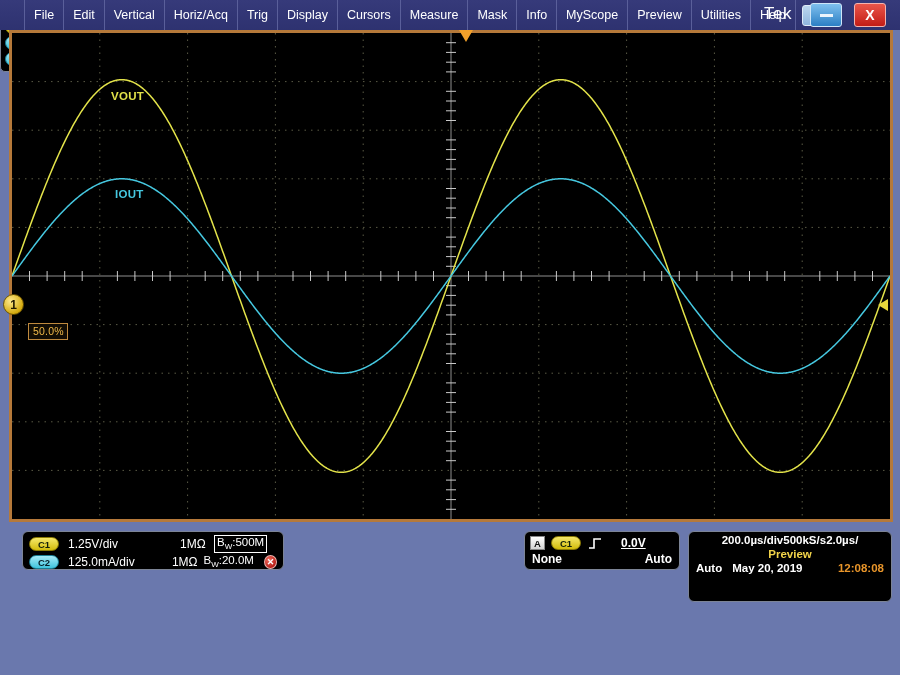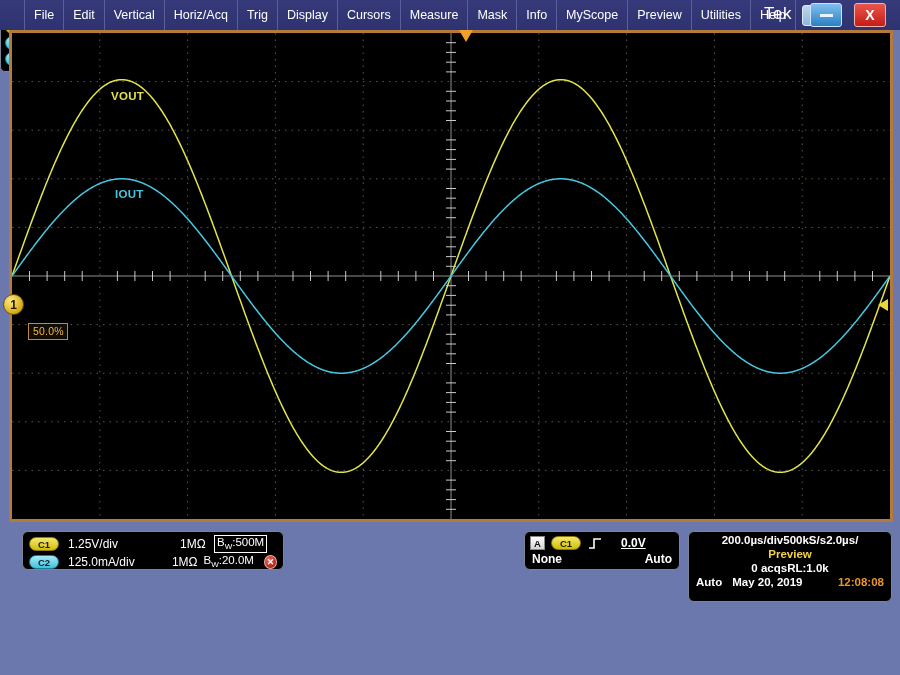--- a/index.html
+++ b/index.html
@@ -341,24 +341,20 @@
 
   <div class="panel acq-panel">
     <div class="acq-line">
       <span>200.0µs/div</span>
       <span>500kS/s</span>
       <span>2.0µs/</span>
     </div>
     <div class="acq-line">
       <span class="acq-prev">Preview</span>
     </div>
-    <div class="acq-line">
-      <span>0 acqs</span>
-      <span>RL:1.0k</span>
-    </div>
     <div class="acq-line" style="gap:10px;justify-content:flex-start;">
       <span>Auto</span>
       <span>May 20, 2019</span>
       <span class="acq-time" style="margin-left:auto;">12:08:08</span>
     </div>
   </div>
 
   <div class="meas-panel">
     <table class="meas">
       <colgroup>

